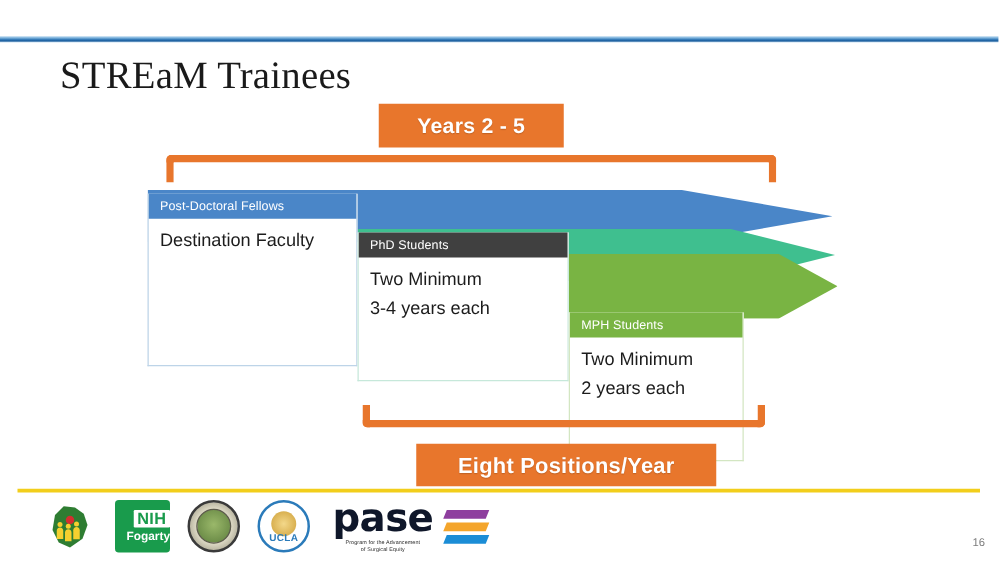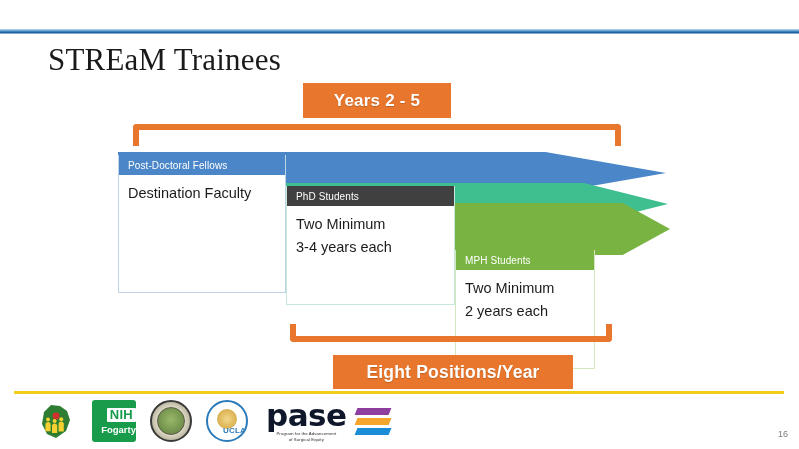--- a/index.html
+++ b/index.html
@@ -174,21 +174,21 @@
     width: 28px; height:28px; border-radius:50%;
     border:1px solid #5c5a4c;
     background: radial-gradient(circle at 50% 45%, #9ab86a 0%, #6f8f4a 70%, #45602f 100%);
   }
 
   
   .logo-ucla {
     width: 42px; height: 42px; border-radius: 50%;
     border: 2.5px solid #2B7BBA;
     background: #ffffff;
-    display:flex; align-items:flex-end; justify-content:flex-end;
+    display:flex; align-items:flex-end; justify-content:center;
     position: relative; overflow:hidden;
   }
   .logo-ucla .ucla-seal{
     position:absolute; left:50%; top:7px; transform:translateX(-50%);
     width:20px;height:20px;border-radius:50%;
     background: radial-gradient(circle,#f3d88a 0%, #d9b050 70%, #b48c2c 100%);
   }
   .logo-ucla .ucla-text{
     position:relative; z-index:2;
     font-size: 8px; font-weight:bold; color:#2B7BBA;

